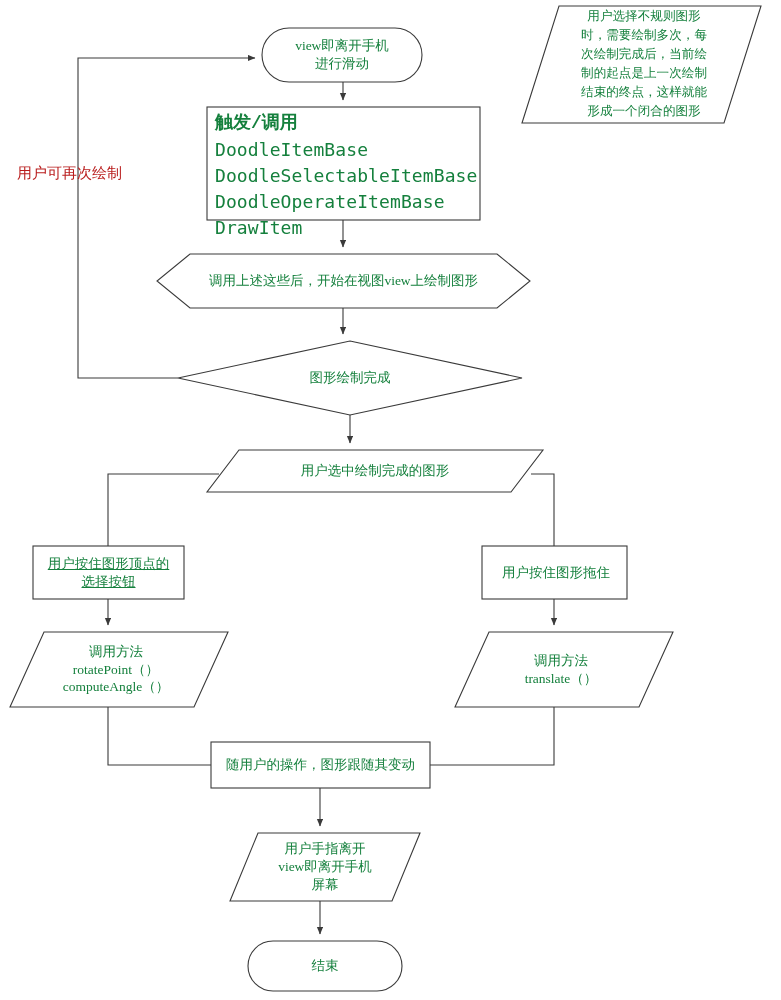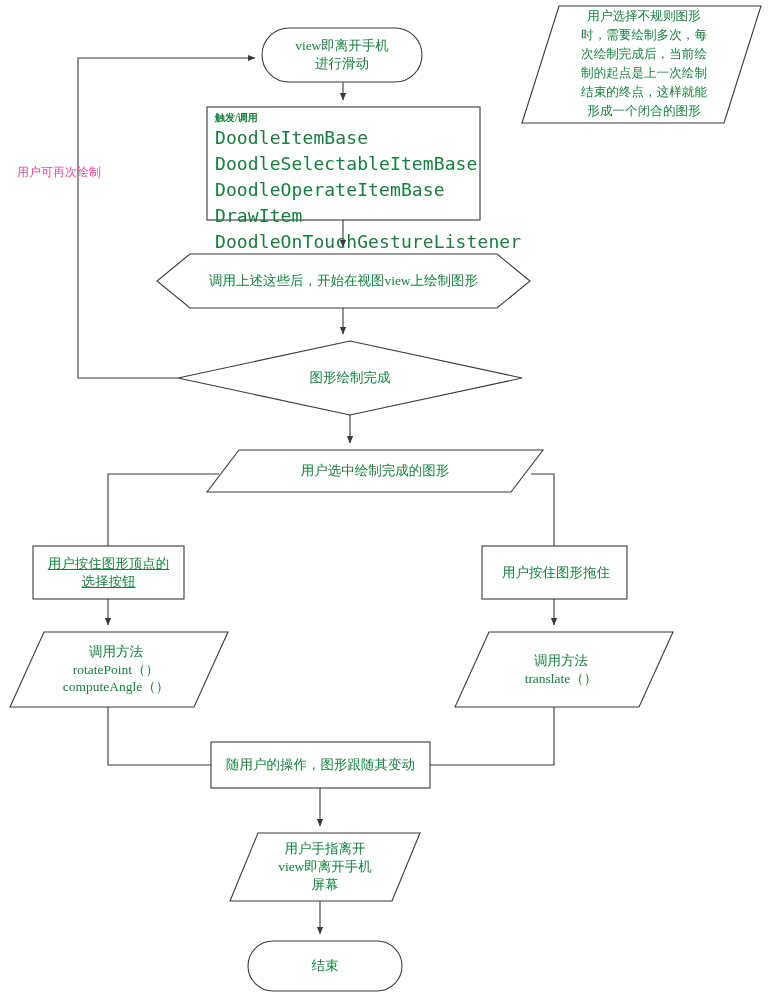--- a/index.html
+++ b/index.html
@@ -57,34 +57,34 @@
     align-items: flex-start;
     text-align: left;
   }
   .mono-line {
     font-family: "DejaVu Sans Mono", "Liberation Mono", monospace;
     font-size: 18px;
     letter-spacing: 0.1px;
     line-height: 1.45;
   }
   .heading-line {
-    font-family: Liberation Serif, serif;
-    font-size: 10px;
+    font-family: Liberation Mono, monospace;
+    font-size: 18px;
     font-weight: 600;
     line-height: 1.5;
   }
   .note-label {
     font-size: 12.6px;
     line-height: 1.5;
     text-align: center;
   }
   .edge-label {
     position: absolute;
-    font-size: 12px;
-    color: #ec4899;
+    font-size: 15px;
+    color: #b91c1c;
     white-space: nowrap;
     pointer-events: none;
   }
 </style>
 </head>
 <body>
 
 <div id="flowchart-root">
 
   <svg class="fc-layer" viewBox="0 0 781 1000">
@@ -149,21 +149,20 @@
 
   <div class="node-label" style="left:262px; top:28px; width:160px; height:54px;">view即离开手机
 进行滑动</div>
 
   <div class="node-label left-align" style="left:215px; top:110px; width:262px; height:107px; justify-content:flex-start;">
     <div class="heading-line">触发/调用</div>
     <div class="mono-line">DoodleItemBase</div>
     <div class="mono-line">DoodleSelectableItemBase</div>
     <div class="mono-line">DoodleOperateItemBase</div>
     <div class="mono-line">DrawItem</div>
-    <div class="mono-line">DoodleOnTouchGestureListener</div>
   </div>
 
   <div class="node-label" style="left:175px; top:254px; width:337px; height:54px;">调用上述这些后，开始在视图view上绘制图形</div>
 
   <div class="node-label" style="left:265px; top:356px; width:170px; height:44px;">图形绘制完成</div>
 
   <div class="node-label" style="left:225px; top:450px; width:300px; height:42px;">用户选中绘制完成的图形</div>
 
   <div class="node-label" style="left:33px; top:546px; width:151px; height:53px;text-decoration:underline;">用户按住图形顶点的
 选择按钮</div>

